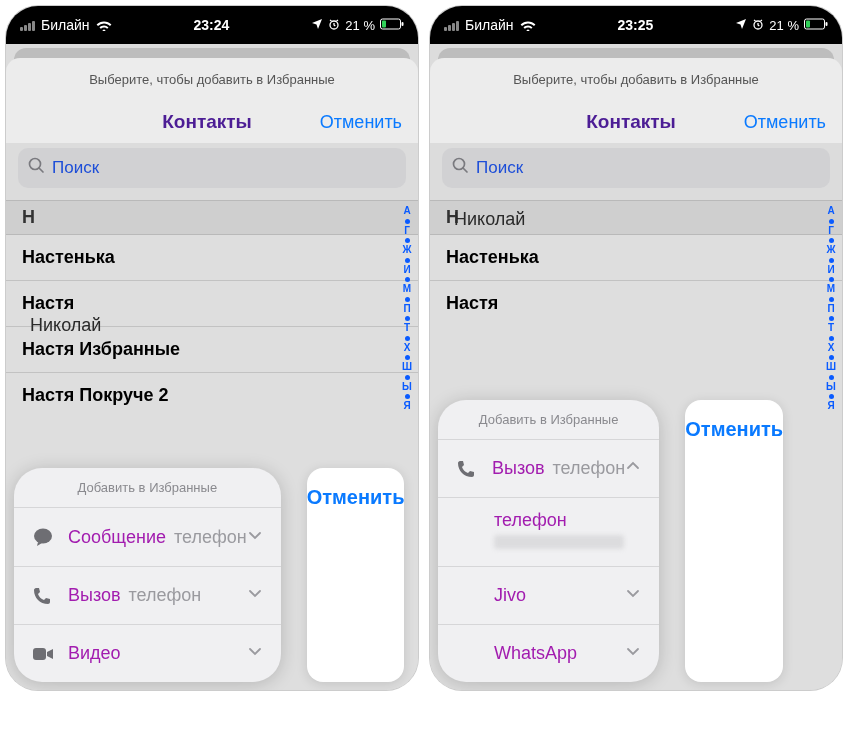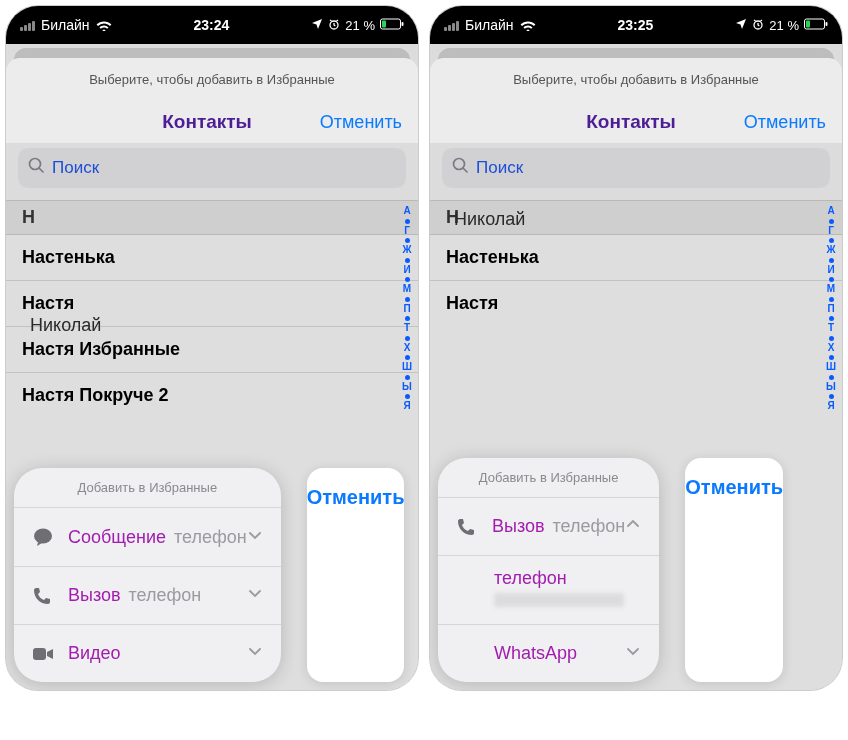--- a/index.html
+++ b/index.html
@@ -405,20 +405,28 @@
                 <path d="M3 10l5-5 5 5" fill="none" stroke="#9a9a9f" stroke-width="1.8" stroke-linecap="round"></path>
               </svg>
           </span>
         </div>
 
         <div class="sheet-row sheet-indent" style="display:block; padding-top:12px; padding-bottom:12px;">
           <div class="sheet-label">телефон</div>
           <div class="blur-num"></div>
         </div>
 
+        <div class="sheet-row sheet-indent">
+          <span class="sheet-label">Jivo</span>
+          <span class="sheet-chevron">
+            <svg width="16" height="16" viewBox="0 0 16 16">
+                <path d="M3 6l5 5 5-5" fill="none" stroke="#9a9a9f" stroke-width="1.8" stroke-linecap="round"></path>
+              </svg>
+          </span>
+        </div>
 
 
         <div class="sheet-row sheet-indent">
           <span class="sheet-label">WhatsApp</span>
           <span class="sheet-chevron">
             <svg width="16" height="16" viewBox="0 0 16 16">
                 <path d="M3 6l5 5 5-5" fill="none" stroke="#9a9a9f" stroke-width="1.8" stroke-linecap="round"></path>
               </svg>
           </span>
         </div>

